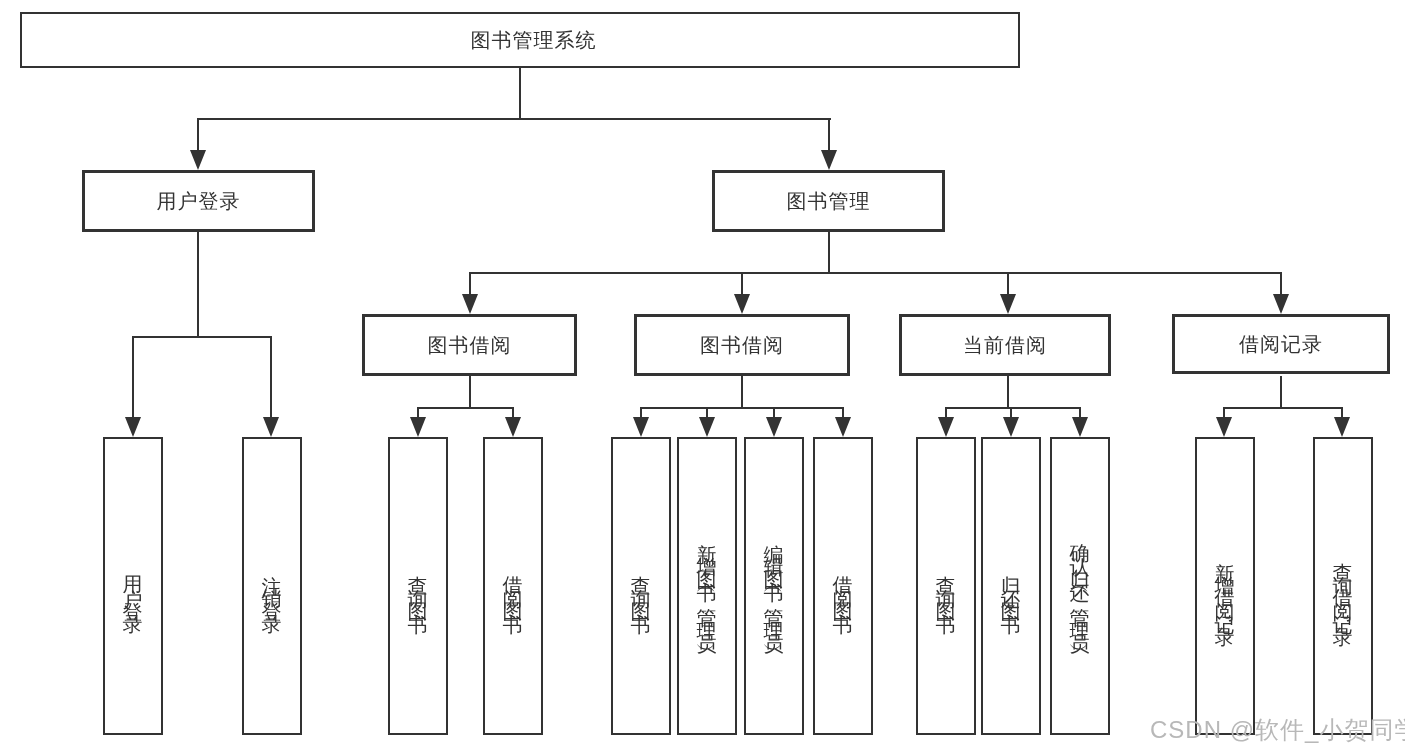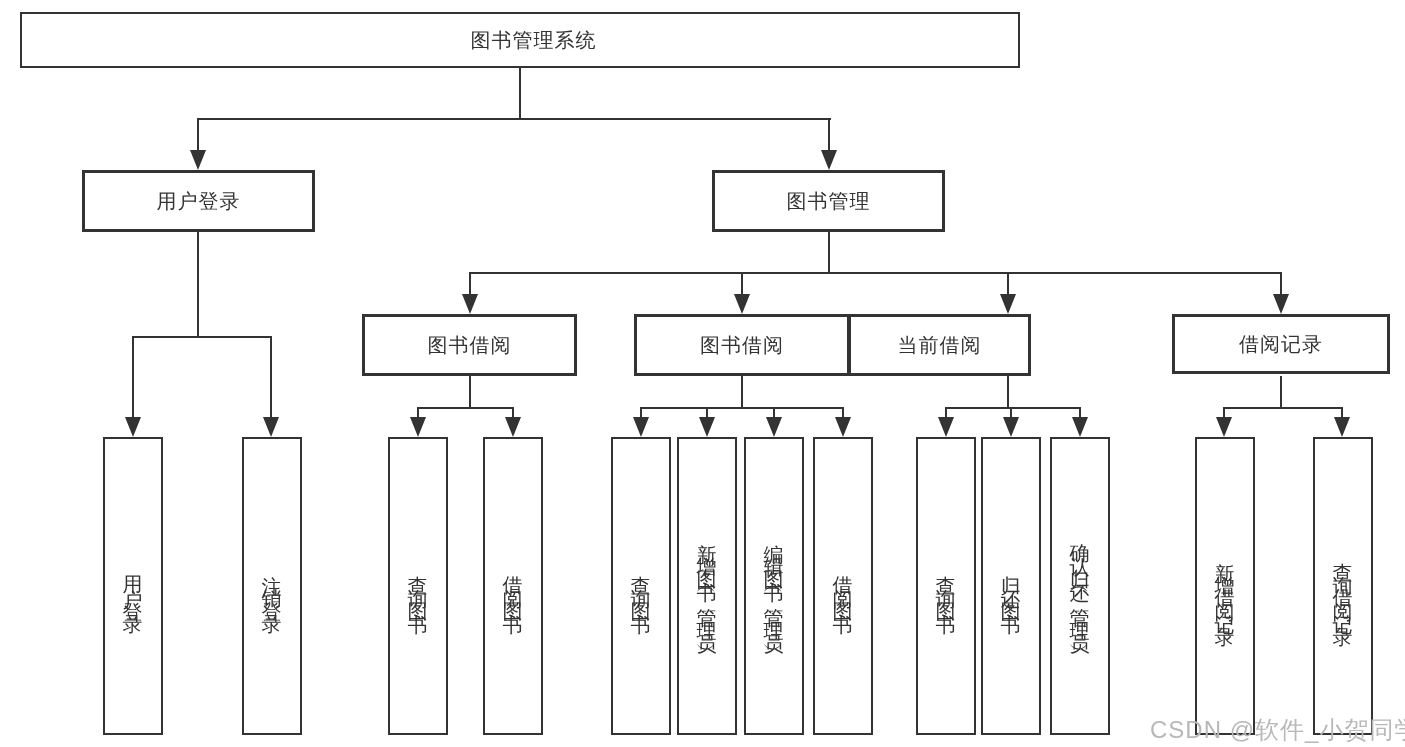--- a/index.html
+++ b/index.html
@@ -68,21 +68,21 @@
   <div class="node l2" style="left:712px;top:170px;width:233px;height:62px">
     <span>图书管理</span>
   </div>
 
   <div class="node l3" style="left:362px;top:314px;width:215px;height:62px">
     <span>图书借阅</span>
   </div>
   <div class="node l3" style="left:634px;top:314px;width:216px;height:62px">
     <span>图书借阅</span>
   </div>
-  <div class="node l3" style="left:848px;top:314px;width:183px;height:62px">
+  <div class="node l3" style="left:899px;top:314px;width:212px;height:62px">
     <span>当前借阅</span>
   </div>
   <div class="node l3" style="left:1172px;top:314px;width:218px;height:60px">
     <span>借阅记录</span>
   </div>
 
   <div class="node leaf" style="left:103px">
     <span class="vlbl">用户登录</span>
   </div>
   <div class="node leaf" style="left:242px">

